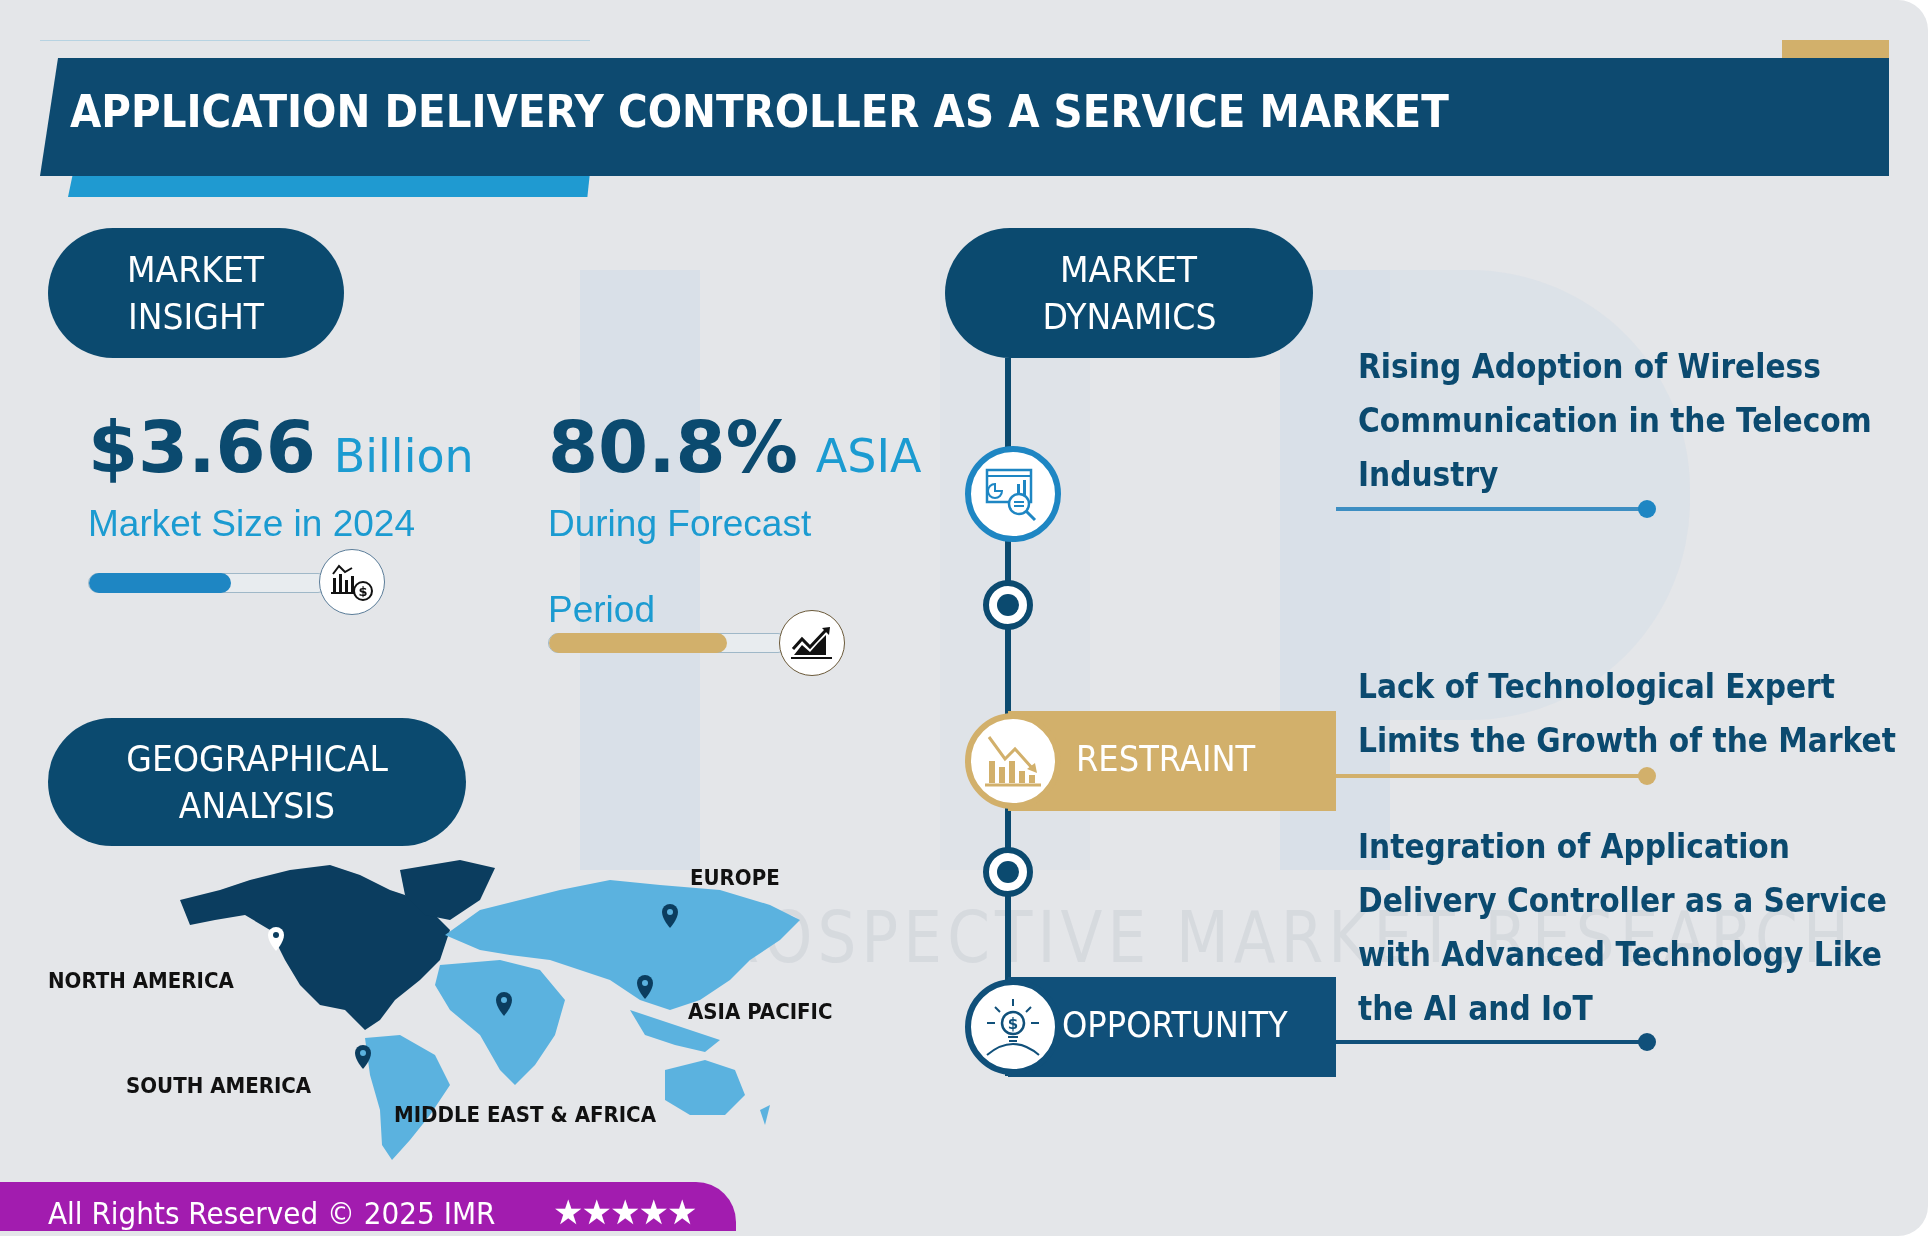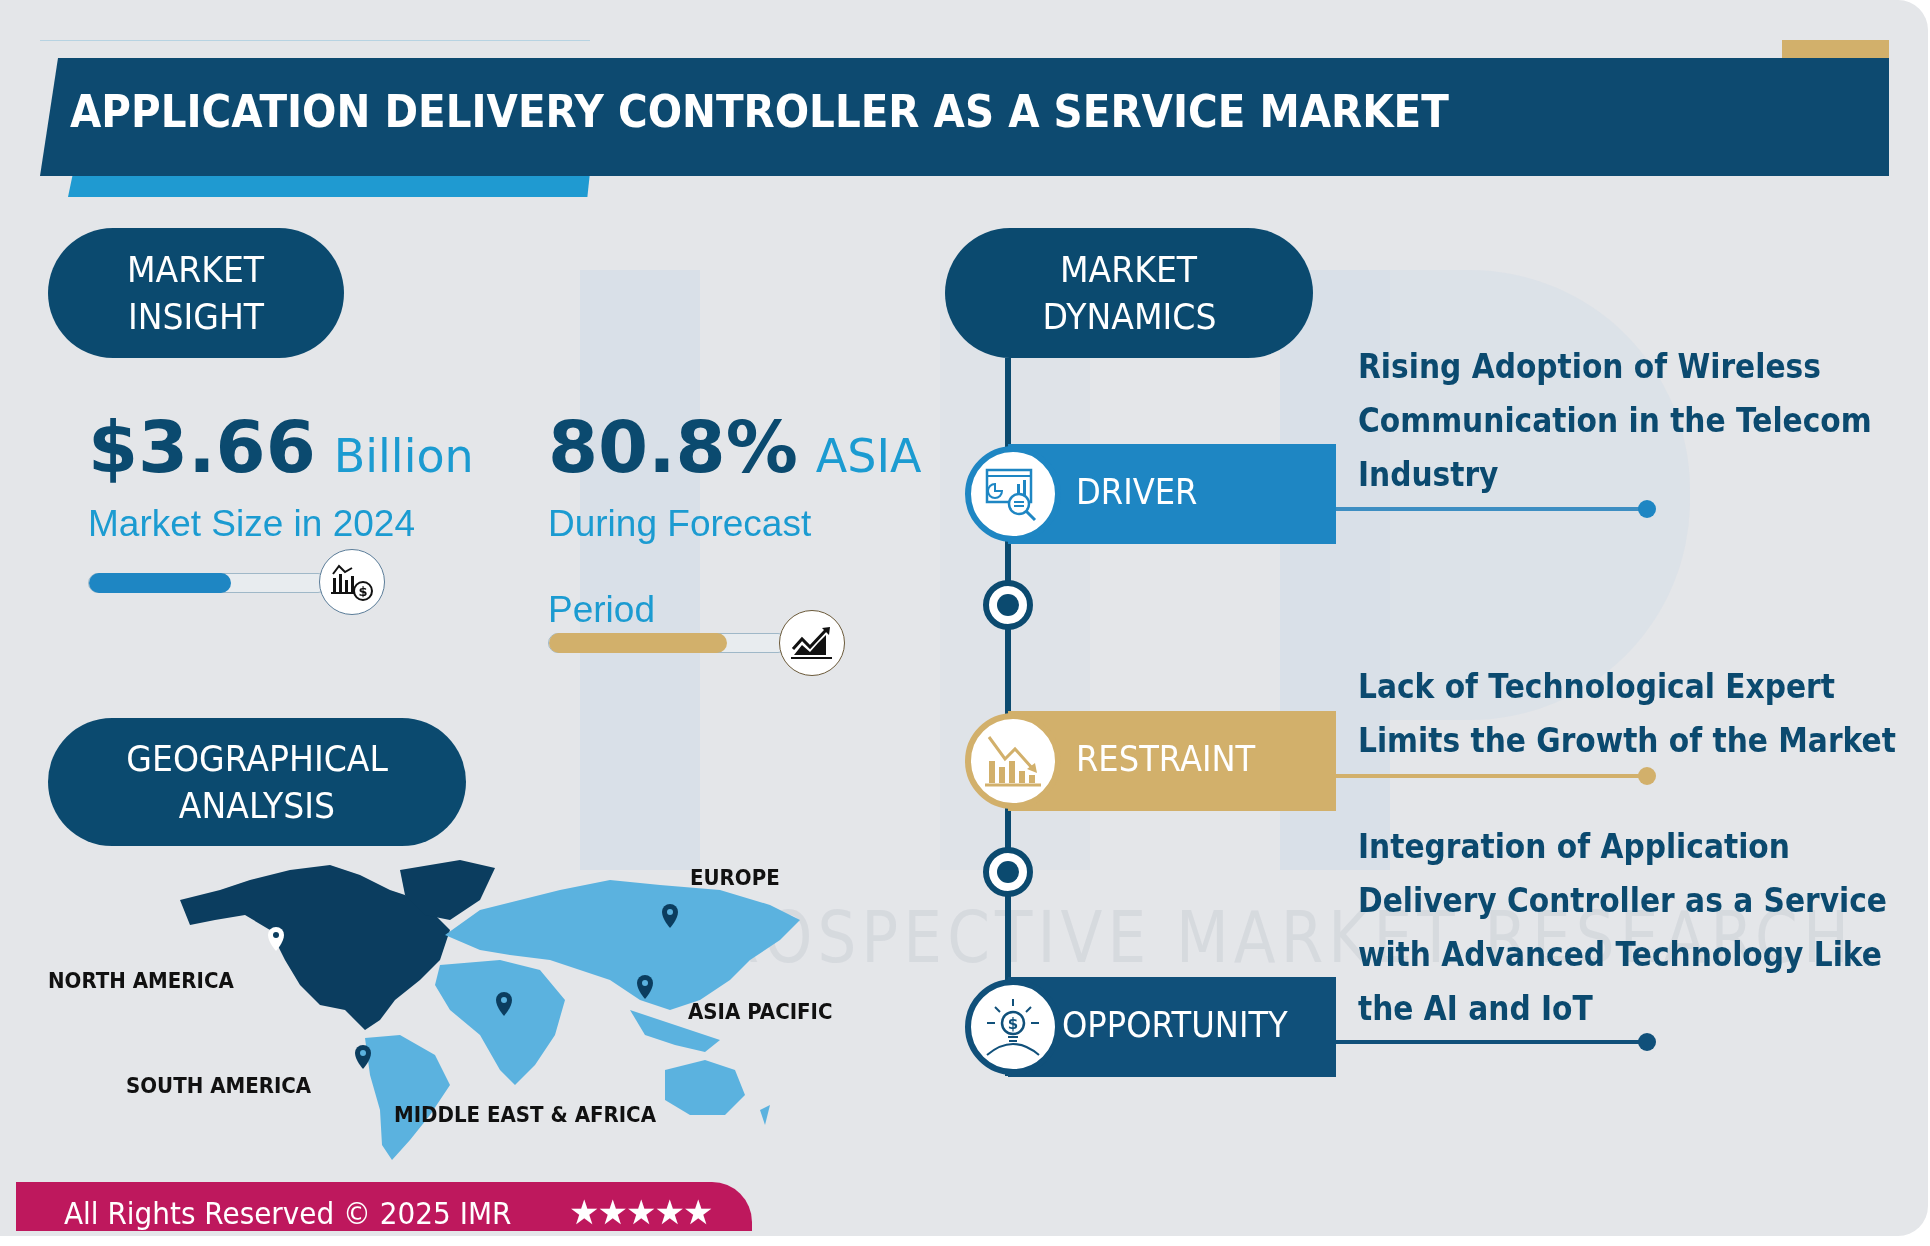--- a/index.html
+++ b/index.html
@@ -41,21 +41,21 @@
   .node::after { content: ""; position: absolute; left: 8px; top: 8px; width: 22px; height: 22px; border-radius: 50%; background: #0b4a6f; }
   .dyn-text { position: absolute; left: 1358px; font-family: "DejaVu Sans", sans-serif; font-weight: bold; color: #0b4a6f; font-size: 33px; line-height: 54px; white-space: nowrap; transform: scaleX(0.9); transform-origin: left; }
   .connector { position: absolute; left: 1336px; height: 4px; }
   .connector .dot { position: absolute; right: -9px; top: -7px; width: 18px; height: 18px; border-radius: 50%; }
 
   
   .map { position: absolute; left: 160px; top: 860px; width: 660px; height: 300px; }
   .map-label { position: absolute; font-family: "DejaVu Sans", sans-serif; font-weight: bold; color: #111; font-size: 22px; white-space: nowrap; transform: scaleX(0.9); transform-origin: left; }
 
   
-  .footer { position: absolute; left: 16px; top: 1182px; width: 736px; height: 49px; background: #be185d; border-top-right-radius: 40px; }
+  .footer { position: absolute; left: 0; top: 1182px; width: 736px; height: 49px; background: #a21caf; border-top-right-radius: 40px; }
   .footer-text { position: absolute; left: 48px; top: 13px; color: #fff; font-family: "DejaVu Sans", sans-serif; font-size: 31px; white-space: nowrap; transform: scaleX(0.9); transform-origin: left; }
   .footer-stars { position: absolute; left: 553px; top: 10px; color: #fff; font-size: 34px; letter-spacing: -2px; }
 </style>
 </head>
 <body>
 
 <div class="card">
 
   <div class="wm-letters">
     <div class="l" style="left:20px;width:120px;"></div>
@@ -162,23 +162,20 @@
   <div class="map-label" style="left:688px;top:999px;">ASIA PACIFIC</div>
   <div class="map-label" style="left:126px;top:1073px;">SOUTH AMERICA</div>
   <div class="map-label" style="left:394px;top:1102px;">MIDDLE EAST &amp; AFRICA</div>
 
   <div class="vline"></div>
   <div class="pill" style="left:945px;top:228px;width:368px;height:130px;">
     <span>MARKET</span>
     <span>DYNAMICS</span>
   </div>
 
-  <div class="dyn-bar" style="top:444px;background:#1e86c3;">
-    <div class="dyn-label" style="left:68px;">DRIVER</div>
-  </div>
   <div class="dyn-icon" style="left:965px;top:446px;border:6px solid #1e86c3;">
     <svg width="60" height="60" viewBox="0 0 60 60">
       <rect x="4" y="6" width="44" height="32" fill="none" stroke="#1e86c3" stroke-width="2.5"></rect>
       <line x1="4" y1="12" x2="48" y2="12" stroke="#1e86c3" stroke-width="2"></line>
       <path d="M12,20 a7,7 0 1,0 7,7 h-7z" fill="none" stroke="#1e86c3" stroke-width="2"></path>
       <rect x="34" y="20" width="3" height="12" fill="#1e86c3"></rect>
       <rect x="40" y="16" width="3" height="16" fill="#1e86c3"></rect>
       <circle cx="36" cy="40" r="10" fill="#fff" stroke="#1e86c3" stroke-width="2.5"></circle>
       <line x1="43" y1="47" x2="52" y2="56" stroke="#1e86c3" stroke-width="3"></line>
       <line x1="31" y1="38" x2="41" y2="38" stroke="#1e86c3" stroke-width="2"></line>

